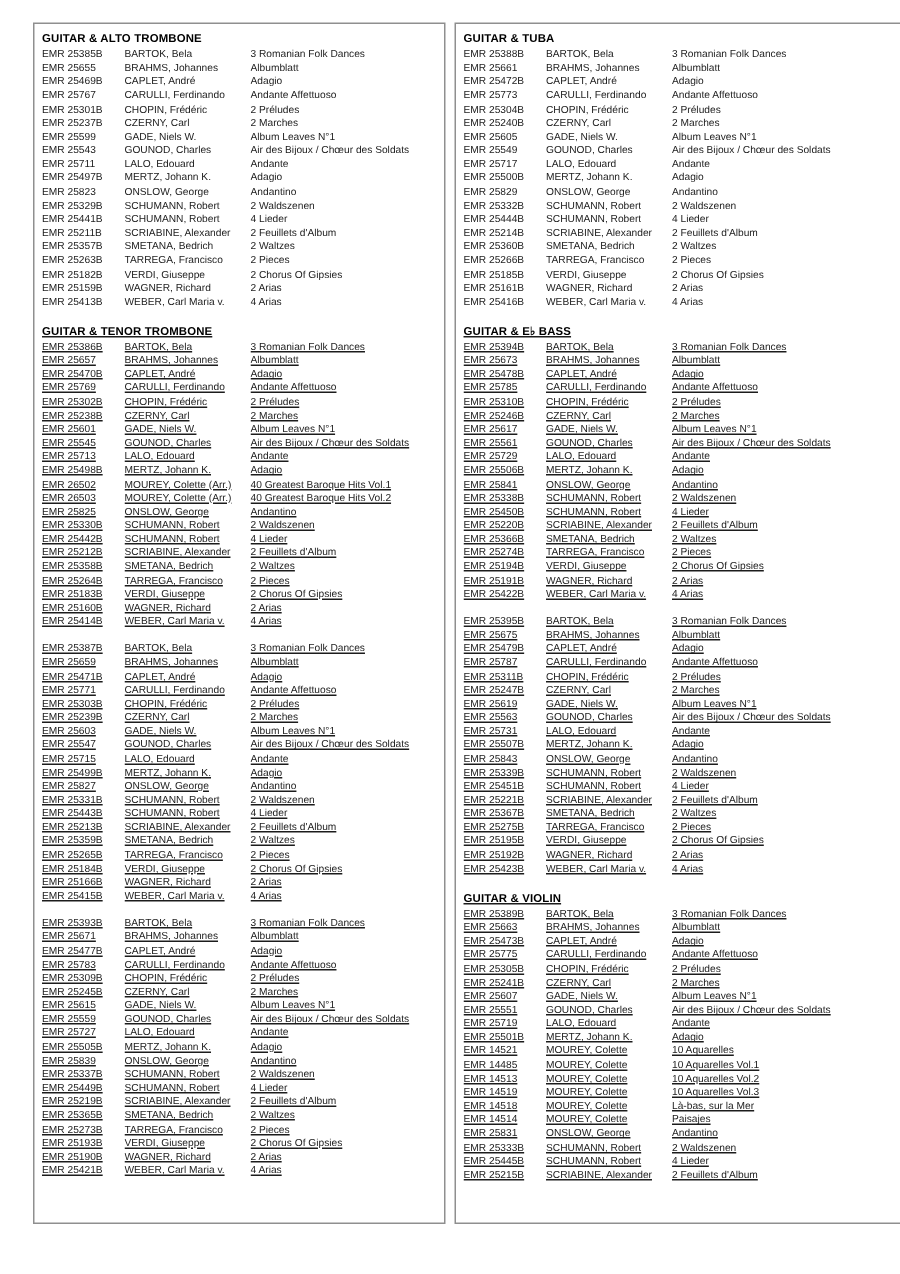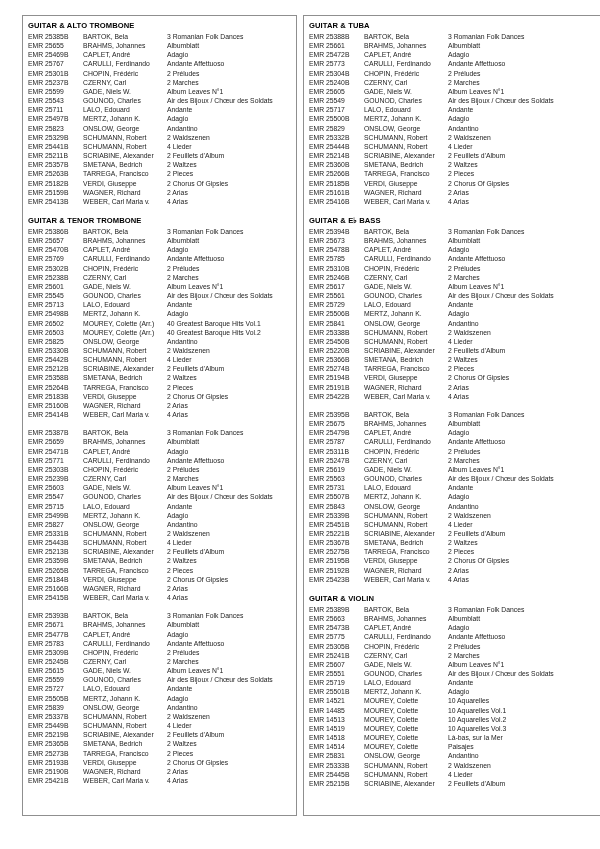--- a/index.html
+++ b/index.html
@@ -24,21 +24,21 @@
     height: 801px;
     border: 1px solid var(--border, #8f8f8f);
     box-sizing: border-box;
     background: #fff;
     padding: 4px 5px 0 5px;
     overflow: hidden;
   }
   .col-left  { left: 22px;  width: 275px; }
   .col-right { left: 303px; width: 313px; }
   .section { margin: 0; }
-  .section + .section { margin-top: 9px; }
+  .section + .section { margin-top: 9px; text-decoration: underline; }
   .section-title {
     font-size: 7.6px;
     font-weight: bold;
     line-height: 12px;
     color: #000;
     letter-spacing: 0.1px;
     white-space: nowrap;
   }
   .row {
     display: grid;

